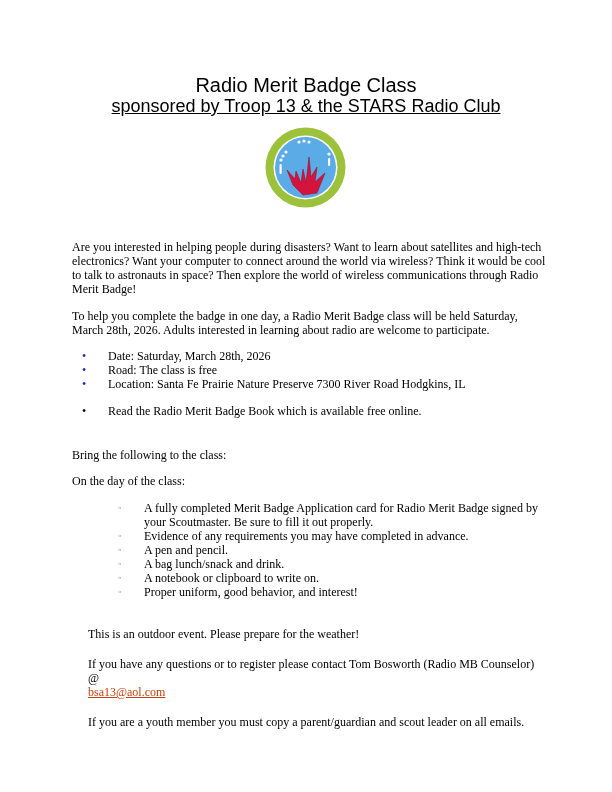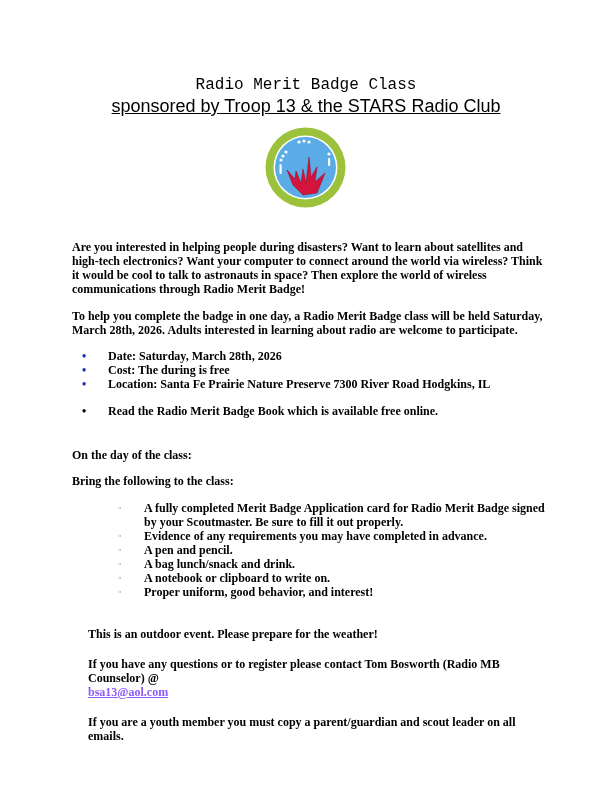--- a/index.html
+++ b/index.html
@@ -1,33 +1,33 @@
 <!DOCTYPE html>
 <html><head>
   <meta charset="utf-8">
   <style>
     html, body { margin: 0; padding: 0; background: #ffffff; }
     body { width: 612px; height: 792px; position: relative; overflow: hidden; color: #000; }
     .title-block { position: absolute; top: 74px; left: 0; width: 612px; text-align: center; font-family: "Liberation Sans", sans-serif; }
-    .title { font-size: 16px; line-height: 22px; font-family: Liberation Mono, monospace; }
+    .title { font-size: 20px; line-height: 22px; }
     .subtitle { font-size: 18px; line-height: 18px; margin-top: 1px; text-decoration: underline; }
     .badge { position: absolute; left: 265px; top: 127px; width: 81px; height: 81px; }
-    .body-text { position: absolute; left: 72px; top: 240px; width: 480px; font-family: "Liberation Serif", serif; font-size: 12px; line-height: 14px; font-weight: bold; }
+    .body-text { position: absolute; left: 72px; top: 240px; width: 480px; font-family: "Liberation Serif", serif; font-size: 12px; line-height: 14px; }
     .body-text p { margin: 0 0 12.5px 0; }
     ul { margin: 0; padding: 0; list-style: none; }
     ul.disc-blue li, ul.disc-black li, ul.circle li { position: relative; padding-left: 36px; }
     ul.disc-blue li::before { content: "\2022"; color: #1a2ab8; position: absolute; left: 10px; top: 0; font-size: 12px; }
     ul.disc-black li::before { content: "\2022"; color: #000; position: absolute; left: 10px; top: 0; font-size: 12px; }
     ul.disc-blue { margin: 0 0 12.5px 0; }
     ul.disc-black { margin: 0 0 30px 0; }
     ul.circle { margin: 0 0 28px 44px; width: 430px; }
     ul.circle li { padding-left: 28px; }
     ul.circle li::before { content: "\25E6"; color: #888; position: absolute; left: 2px; top: 0; font-size: 10px; }
     .footer p { margin: 16px; }
-    a.email { color: #8b5cf6; text-decoration: underline; }
+    a.email { color: #c2410c; text-decoration: underline; }
   </style>
 </head>
 <body>
 
 <div class="title-block">
   <div class="title">Radio Merit Badge Class</div>
   <div class="subtitle">sponsored by Troop 13 &amp; the STARS Radio Club</div>
 </div>
 
 <svg class="badge" viewBox="0 0 81 81">
@@ -47,30 +47,30 @@
   </g>
   <path d="M22 43 L30 52 L31 44 L36 56 L38 42 L41 56 L44 30 L46 50 L52 40 L50 55 L60 46 L52 66 L38 68 L28 58 Z" fill="#d4143c" stroke="#a00e2e" stroke-width="0.6"></path>
 </svg>
 
 <div class="body-text">
   <p>Are you interested in helping people during disasters?  Want to learn about satellites and high-tech electronics?  Want your computer to connect around the world via wireless?  Think it would be cool to talk to astronauts in space?  Then explore the world of wireless communications through Radio Merit Badge!</p>
   <p>To help you complete the badge in one day, a Radio Merit Badge class will be held Saturday, March 28th, 2026.  Adults interested in learning about radio are welcome to participate.</p>
 
   <ul class="disc-blue">
     <li>Date: Saturday, March 28th, 2026</li>
-    <li>Cost: The during is free</li>
+    <li>Road: The class is free</li>
     <li>Location: Santa Fe Prairie Nature Preserve 7300 River Road Hodgkins, IL</li>
   </ul>
 
   <ul class="disc-black">
     <li>Read the Radio Merit Badge Book which is available free online.</li>
   </ul>
 
+  <p>Bring the following to the class:</p>
   <p>On the day of the class:</p>
-  <p>Bring the following to the class:</p>
   <ul class="circle">
     <li>A fully completed Merit Badge Application card for Radio Merit Badge signed by your Scoutmaster. Be sure to fill it out properly.</li>
     <li>Evidence of any requirements you may have completed in advance.</li>
     <li>A pen and pencil.</li>
     <li>A bag lunch/snack and drink.</li>
     <li>A notebook or clipboard to write on.</li>
     <li>Proper uniform, good behavior, and interest!</li>
   </ul>
 
   <div class="footer">

